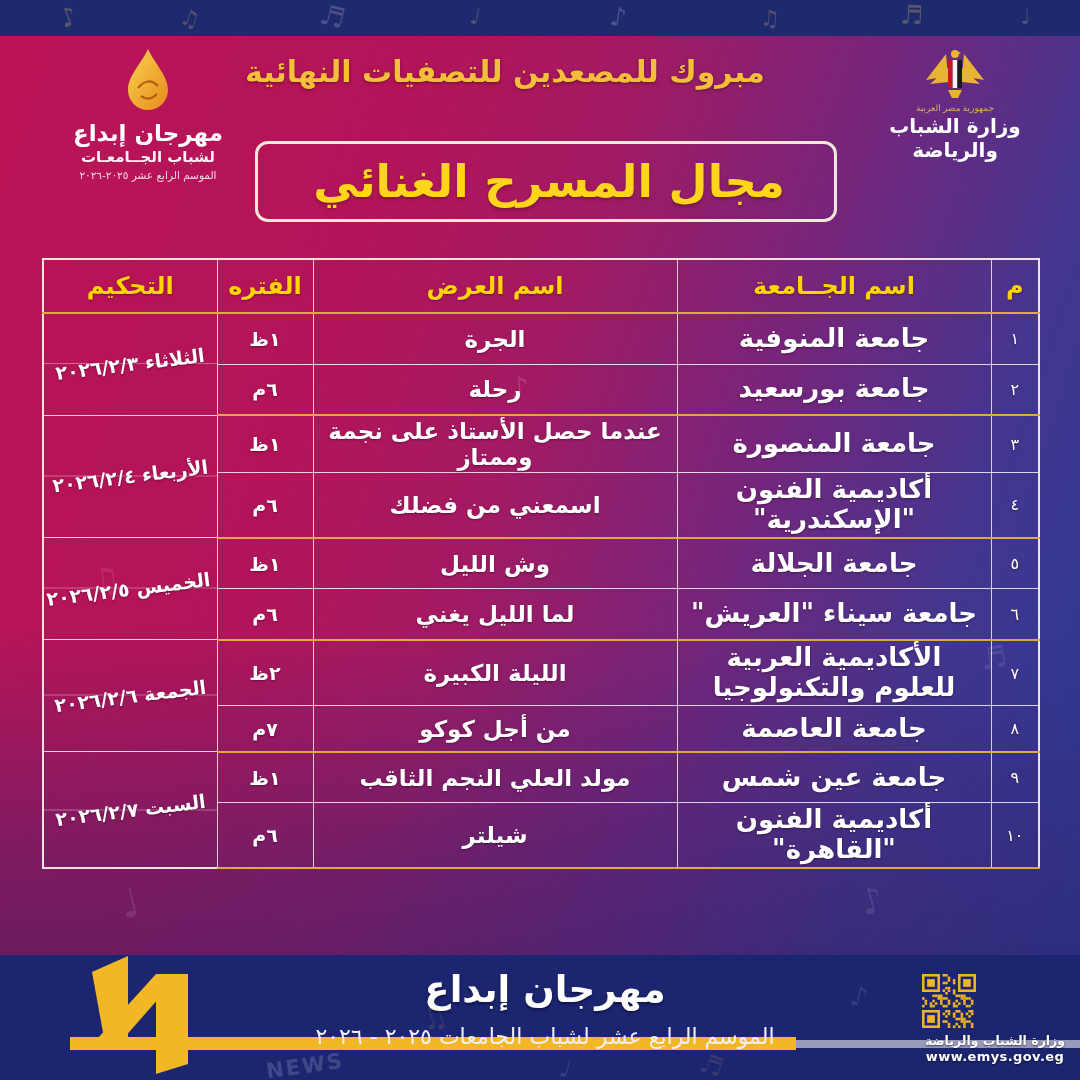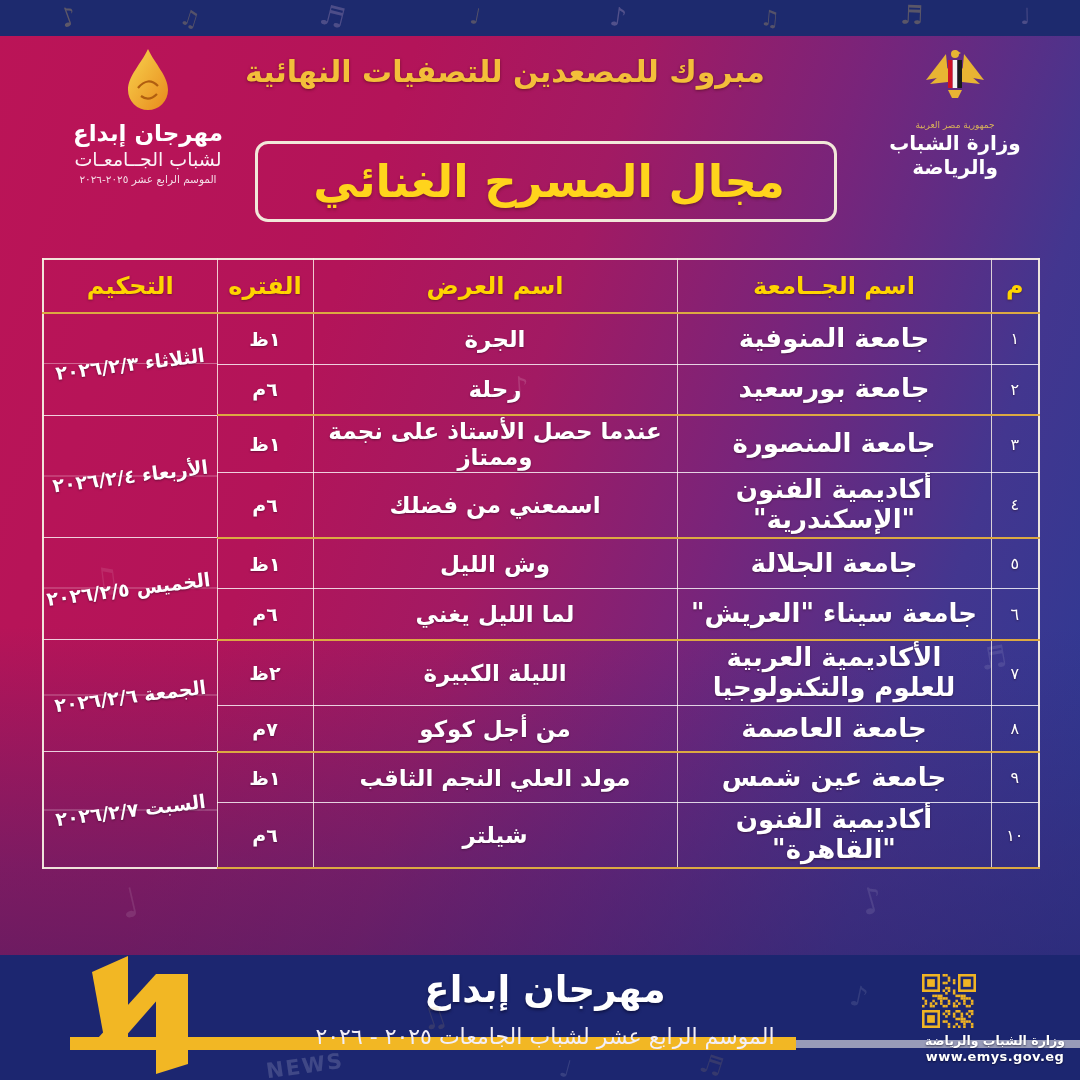--- a/index.html
+++ b/index.html
@@ -19,26 +19,26 @@
     font-size:30px;font-weight:bold;color:#f3bf3a;direction:rtl;
     text-shadow:0 1px 3px rgba(60,10,10,.55);}
   .title-box{left:255px;top:141px;width:576px;height:75px;border:3px solid #f2e8da;
     border-radius:13px;display:flex;align-items:center;justify-content:center;}
   .title-text{font-size:45px;font-weight:800;color:#ffd41c;direction:rtl;
     text-shadow:0 2px 3px rgba(70,20,20,.45);margin-left:6px;}
 
   
   .festival{left:58px;top:48px;width:180px;text-align:center;color:#fff;}
   .festival .name{font-size:23px;font-weight:bold;margin-top:4px;direction:rtl;}
-  .festival .line2{font-size:19px;letter-spacing:1px;margin-top:2px;direction:rtl;opacity:.95;}
+  .festival .line2{font-size:15px;letter-spacing:1px;margin-top:2px;direction:rtl;opacity:.95;font-weight:bold;}
   .festival .line3{font-size:10.5px;margin-top:3px;direction:rtl;opacity:.85;}
 
   
   .ministry{right:30px;top:46px;width:190px;text-align:center;color:#fff;}
-  .ministry .country{font-size:9px;color:#d8b25a;letter-spacing:1px;direction:rtl;margin-top:18px;}
+  .ministry .country{font-size:9px;color:#d8b25a;letter-spacing:1px;direction:rtl;margin-top:1px;font-family:Liberation Serif, serif;}
   .ministry .name-ar{font-size:20px;font-weight:bold;direction:rtl;margin-top:1px;}
   .ministry .name-en{font-size:11.5px;font-weight:bold;margin-top:2px;letter-spacing:.4px;}
 
   
   table.schedule{position:absolute;left:42px;top:258px;width:996px;border-collapse:collapse;
     table-layout:fixed;direction:rtl;border:2px solid rgba(246,238,226,.95);}
   .schedule th,.schedule td{border:1px solid rgba(255,247,235,.8);text-align:center;
     vertical-align:middle;color:#fff;padding:2px 6px;
     text-shadow:0 1px 2px rgba(40,10,30,.5);}
   .schedule thead tr{height:54px;}

